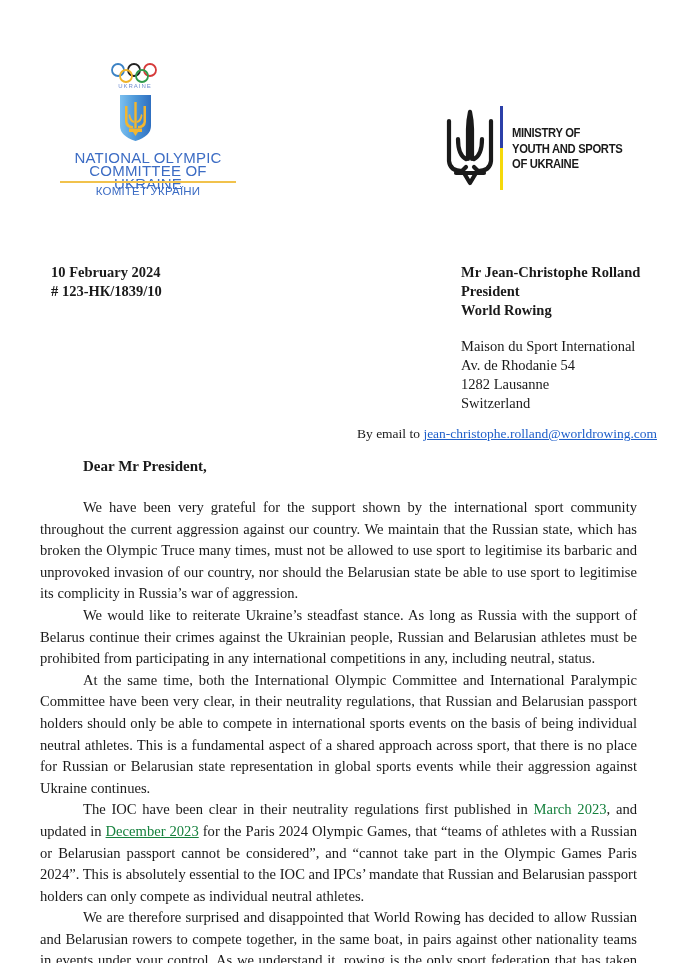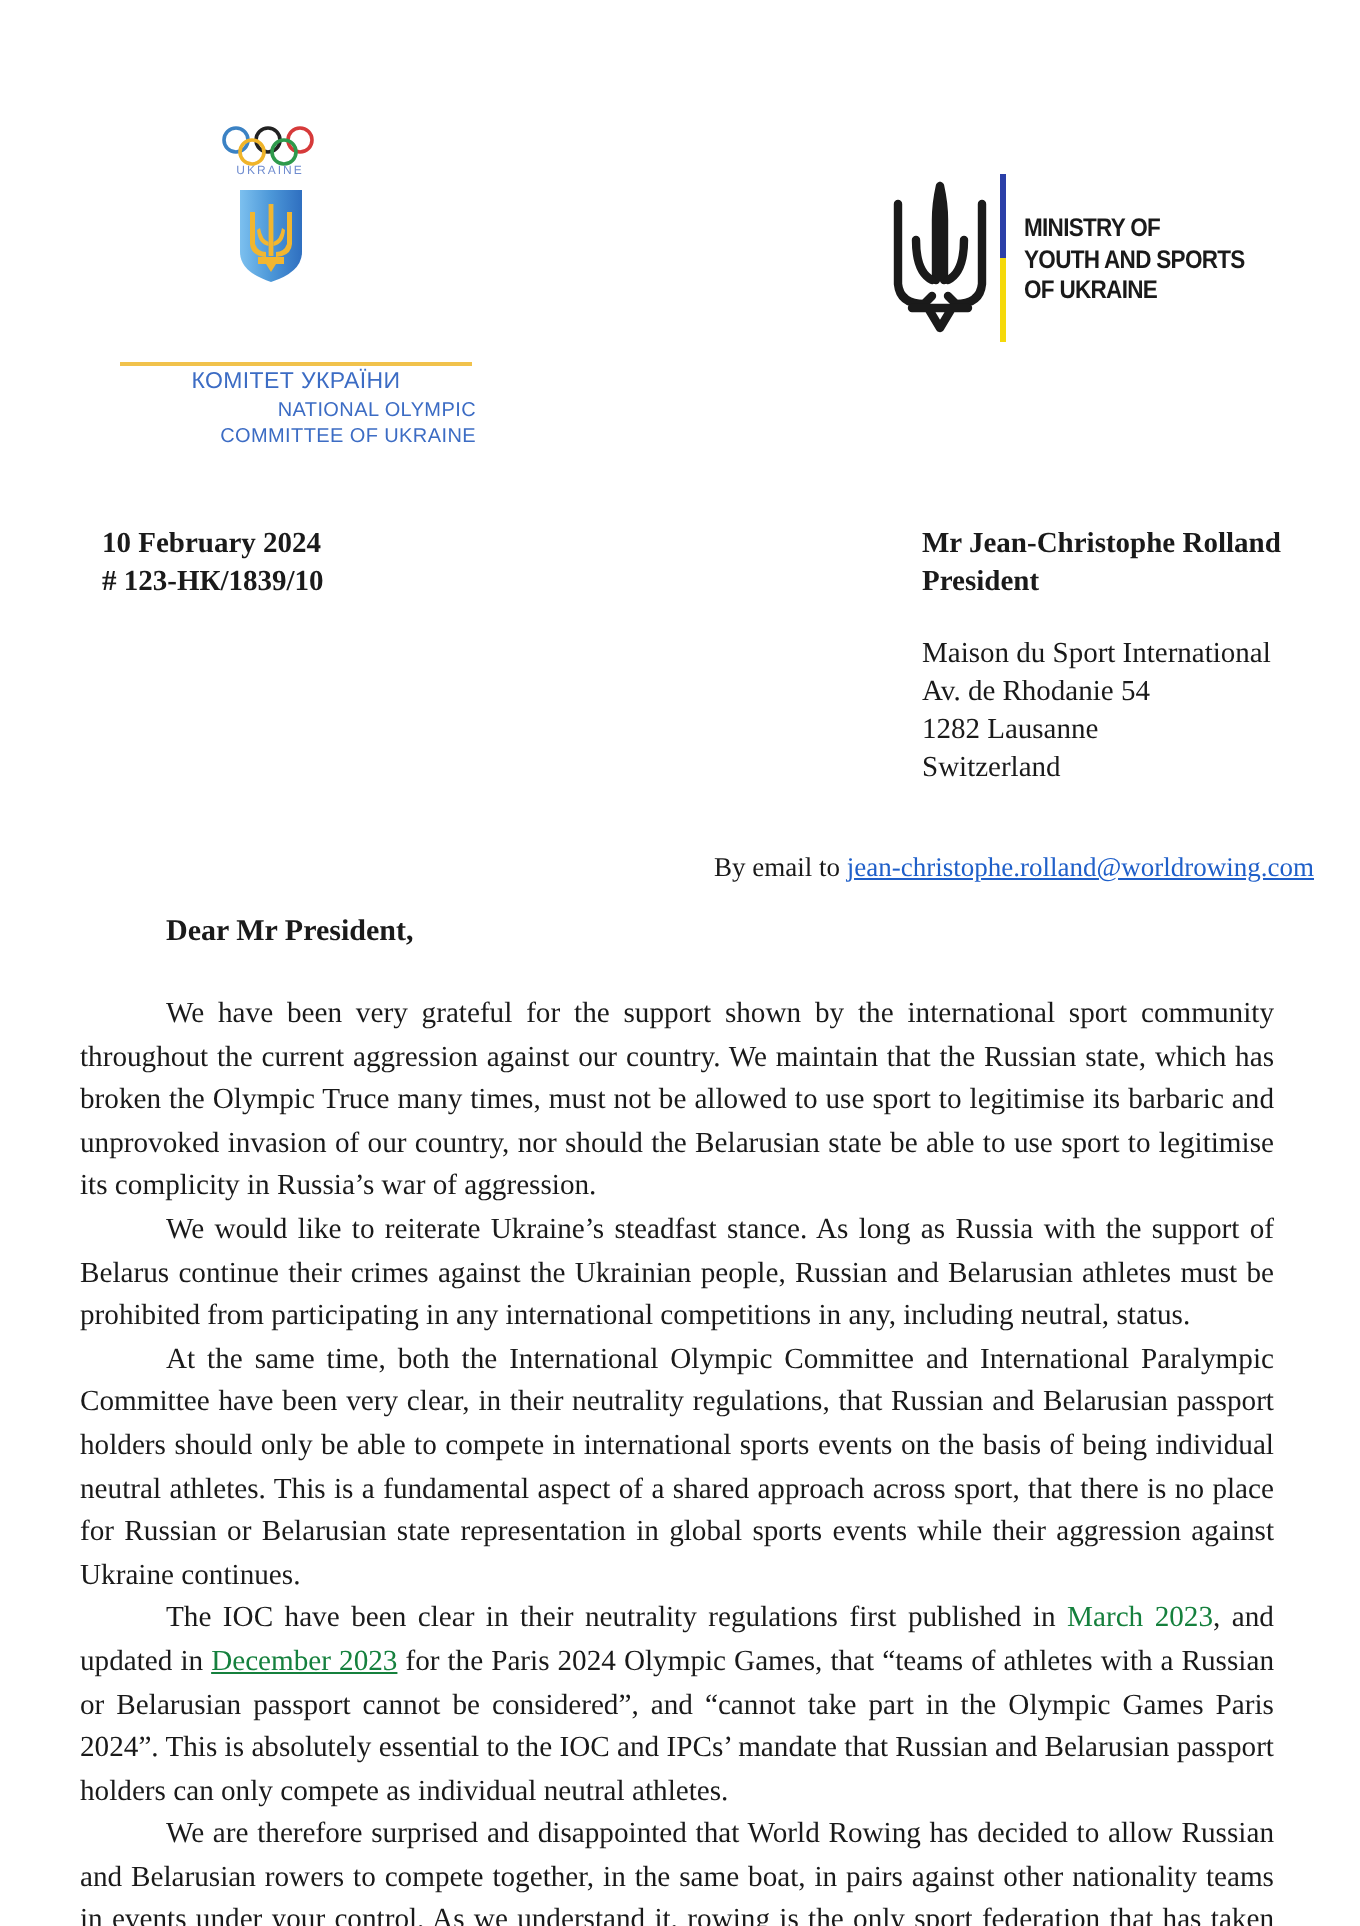--- a/index.html
+++ b/index.html
@@ -5,28 +5,28 @@
   * { margin: 0; padding: 0; box-sizing: border-box; }
   html, body { width: 680px; height: 963px; background: #ffffff; overflow: hidden; }
   body { position: relative; font-family: "Liberation Serif", "DejaVu Serif", serif; color: #1a1a1a; }
 
   
   .noc-logo { position: absolute; left: 58px; top: 58px; width: 180px; }
   .rings { position: absolute; left: 52px; top: 4px; width: 48px; height: 22px; }
   .noc-ukraine-label { position: absolute; left: 57px; top: 25px; width: 40px; text-align: center;
     font-family: "Liberation Sans", sans-serif; font-size: 6px; letter-spacing: 1px; color: #6f8ccf; }
   .shield { position: absolute; left: 61px; top: 36px; width: 33px; height: 48px; }
-  .noc-name-en { position: absolute; left: 0; top: 93px; width: 180px; text-align: right;
-    font-family: "Liberation Sans", sans-serif; font-size: 10px; line-height: 13px; color: #3c6cc4; letter-spacing: 0.2px; margin-top: 48px; }
+  .noc-name-en { position: absolute; left: 0; top: 93px; width: 180px; text-align: center;
+    font-family: "Liberation Sans", sans-serif; font-size: 15px; line-height: 13px; color: #3c6cc4; letter-spacing: 0.2px; }
   .noc-divider { position: absolute; left: 2px; top: 123px; width: 176px; height: 2px; background: #f1c24c; }
   .noc-name-ua { position: absolute; left: 0; top: 127px; width: 180px; text-align: center;
     font-family: "Liberation Sans", sans-serif; font-size: 11.5px; line-height: 13px; color: #3c6cc4; letter-spacing: 0.2px; }
 
   
-  .ministry-logo { position: absolute; left: 440px; top: 84px; width: 200px; height: 90px; }
+  .ministry-logo { position: absolute; left: 440px; top: 103px; width: 200px; height: 90px; }
   .trident-black { position: absolute; left: 4px; top: 6px; width: 52px; height: 78px; }
   .flag-bar { position: absolute; left: 60px; top: 3px; width: 3px; height: 84px; }
   .flag-bar .blue { height: 42px; background: #2b3fa8; }
   .flag-bar .yellow { height: 42px; background: #f5d90a; }
   .ministry-name { position: absolute; left: 72px; top: 22px; width: 130px;
     font-family: "Liberation Sans", sans-serif; font-weight: bold; font-size: 12.8px; line-height: 15.5px;
     color: #1a1a1a; letter-spacing: -0.4px; transform: scaleX(0.88); transform-origin: left top; }
 
   
   .meta-left { position: absolute; left: 51px; top: 263px; font-weight: bold; font-size: 14.5px; line-height: 19px; }
@@ -108,20 +108,21 @@
 </div>
 
 <div class="meta-left">
   <div>10 February 2024</div>
   <div># 123-НК/1839/10</div>
 </div>
 
 <div class="recipient">
   <div class="bold">Mr Jean-Christophe Rolland</div>
   <div class="bold">President</div>
+  <div class="bold">World Rowing</div>
   <div class="address">
     <div>Maison du Sport International</div>
     <div>Av. de Rhodanie 54</div>
     <div>1282 Lausanne</div>
     <div>Switzerland</div>
   </div>
 </div>
 
 <div class="by-email">
   <span>By email to </span><a>jean-christophe.rolland@worldrowing.com</a>

